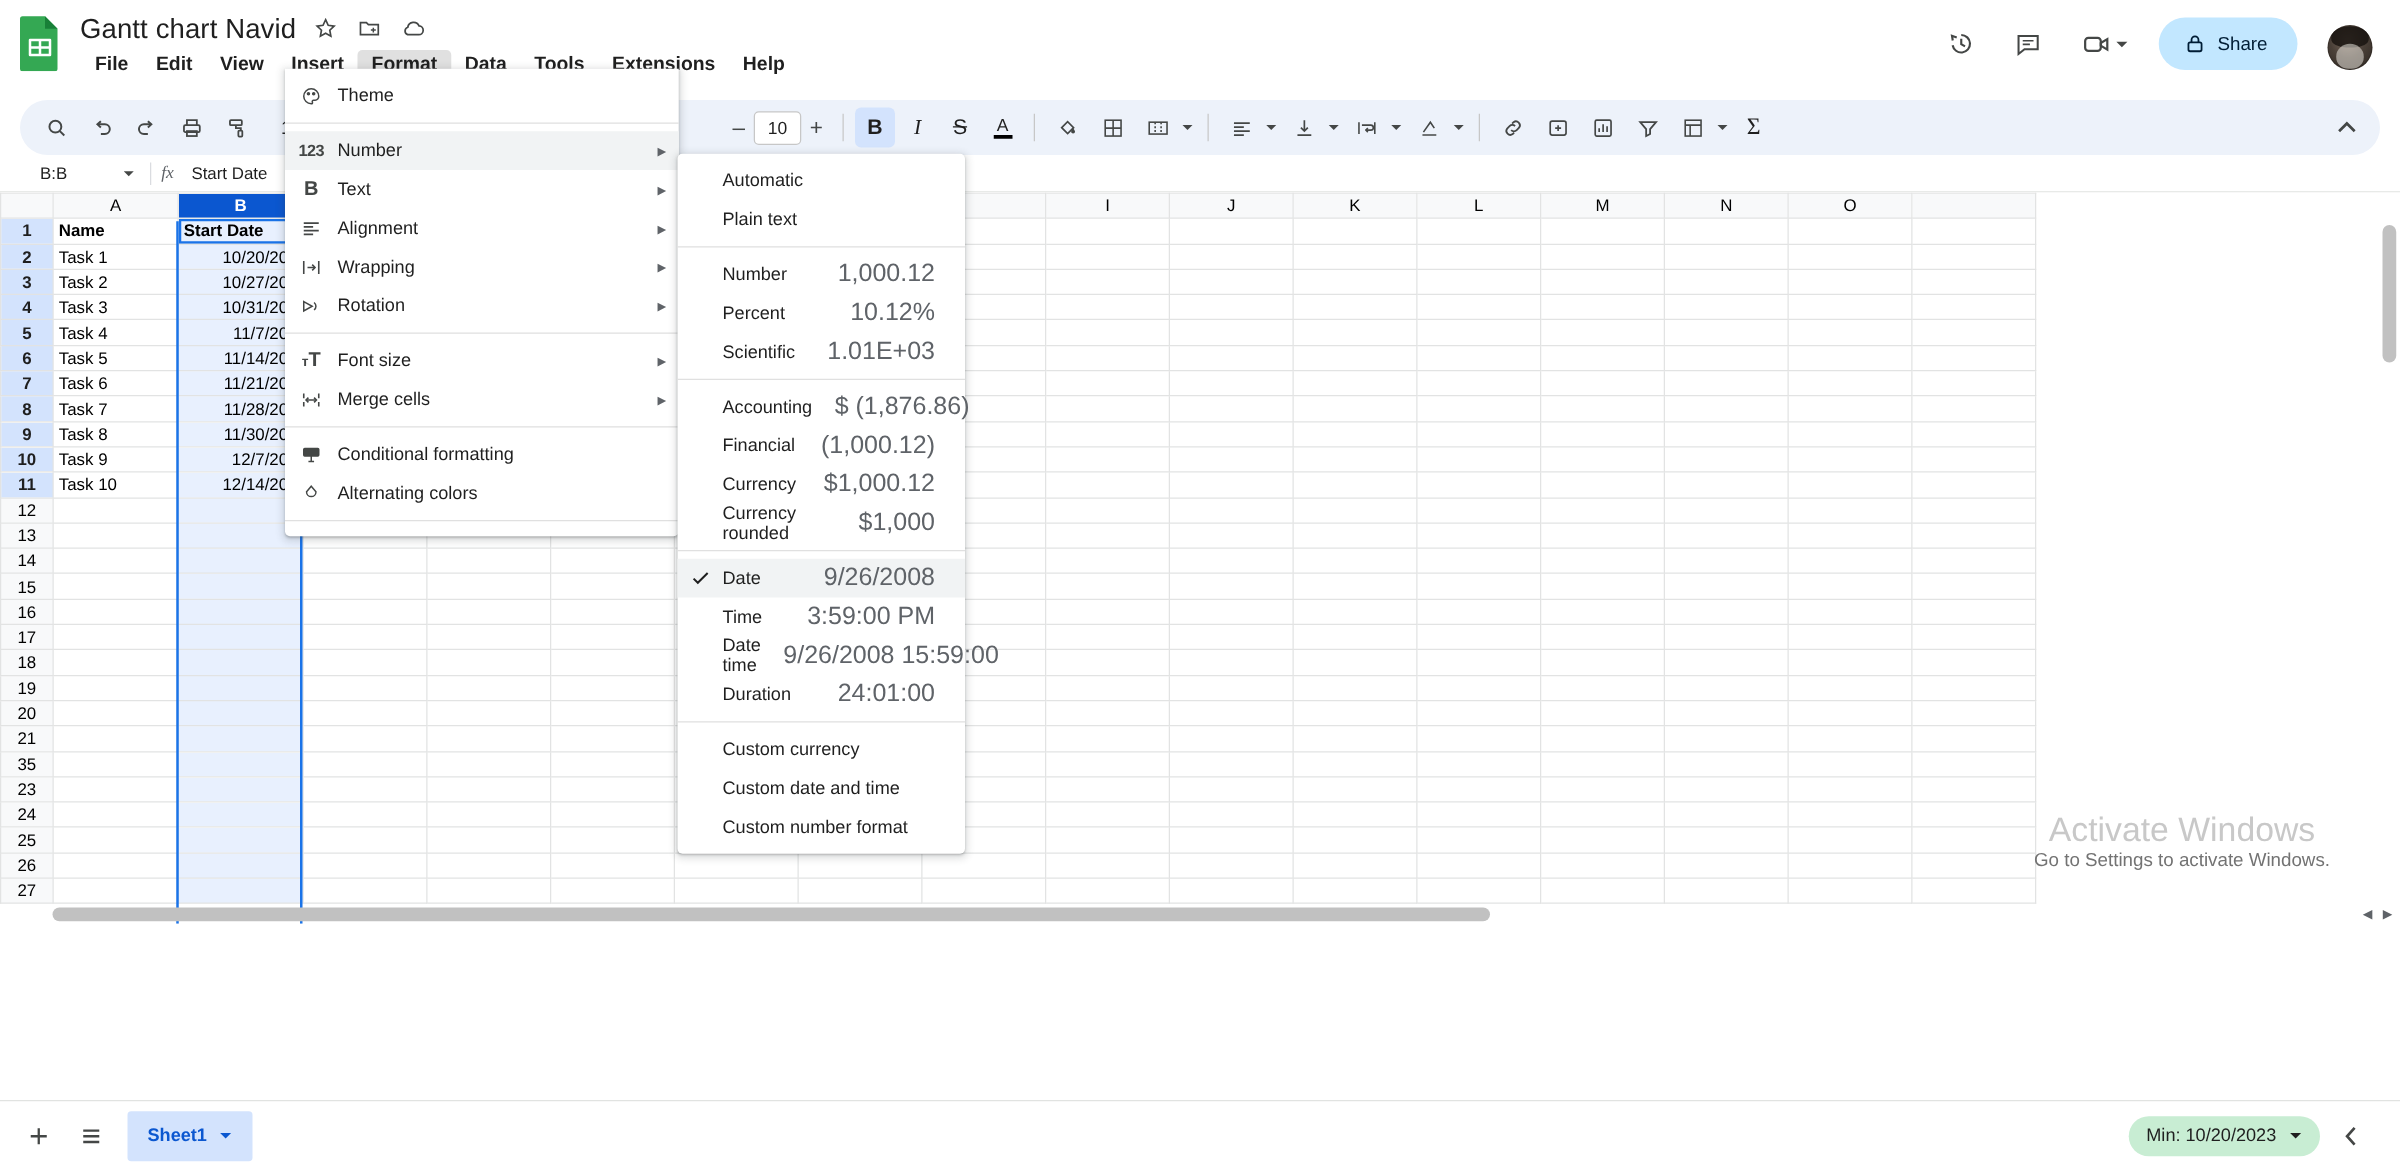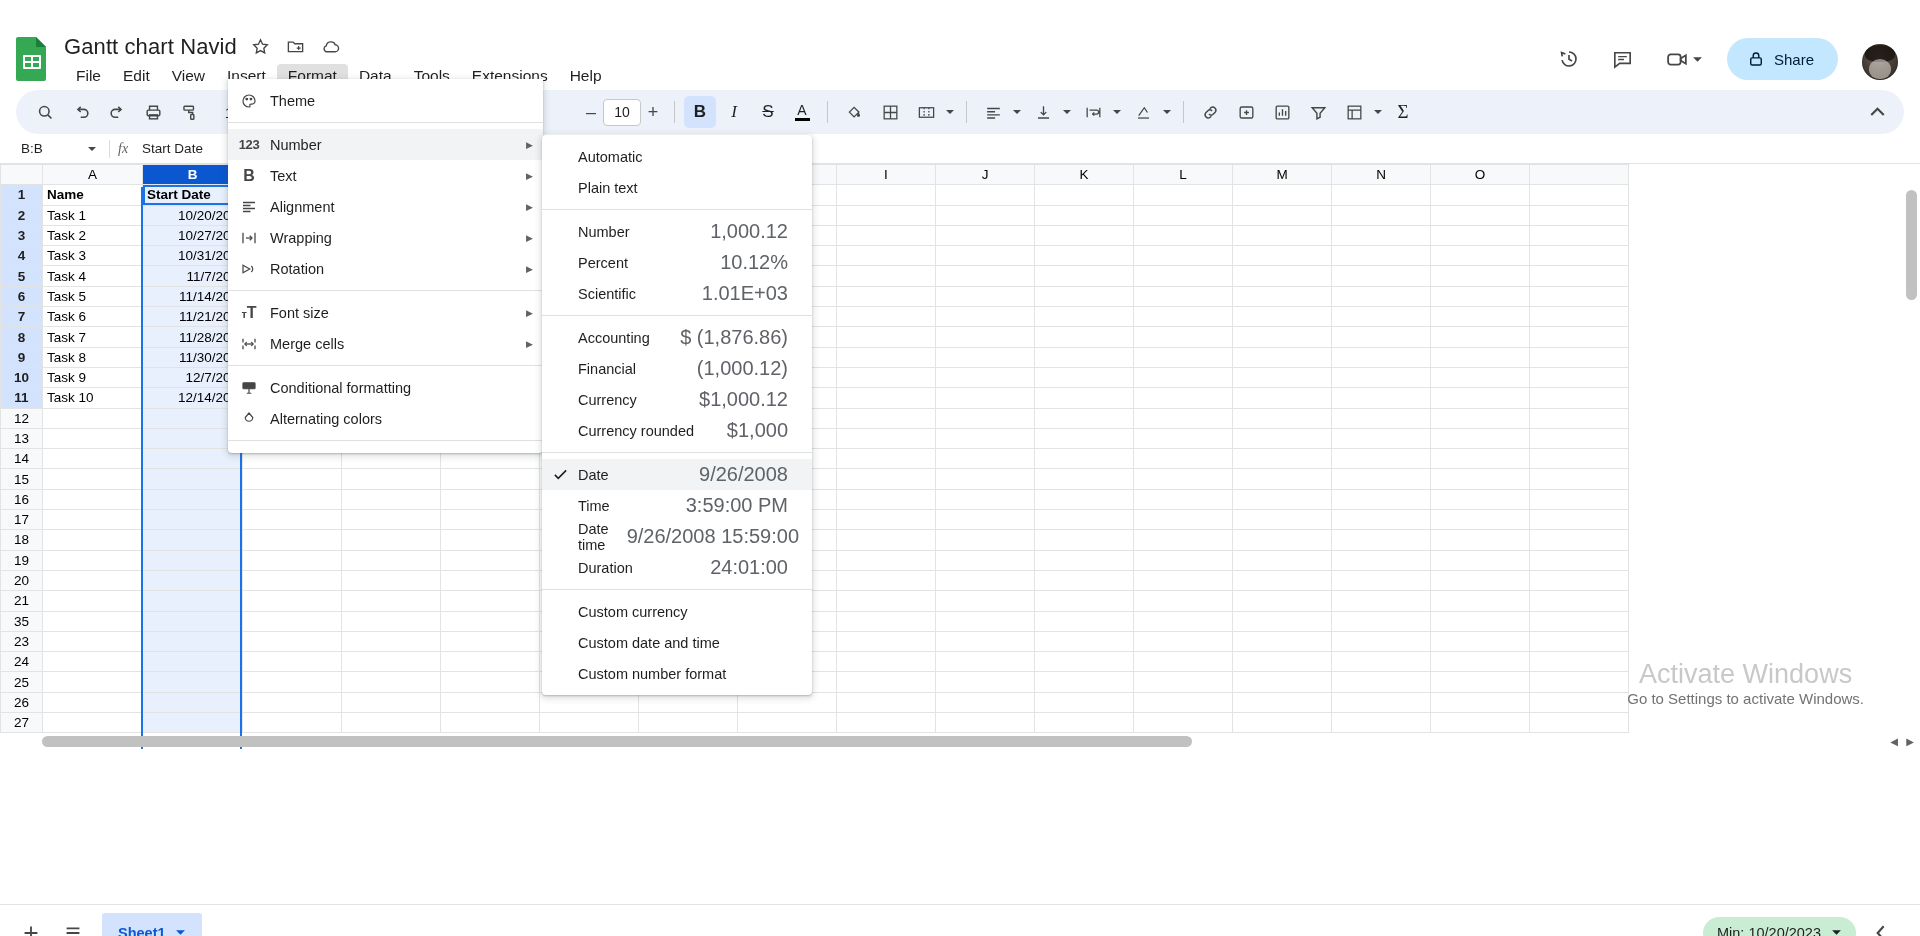--- a/index.html
+++ b/index.html
@@ -5,30 +5,30 @@
   * { box-sizing: border-box; margin: 0; padding: 0; }
   html, body {
     width: 1920px; height: 936px;
     font-family: "Liberation Sans", sans-serif;
     background: #fff; overflow: hidden;
     -webkit-font-smoothing: antialiased;
   }
   .app { position: relative; width: 1920px; height: 936px; }
 
   
-  .topbar { display: flex; align-items: flex-start; height: 66px; padding: 8px 22px 0 14px; margin-top: 24px; }
+  .topbar { display: flex; align-items: flex-start; height: 80px; padding: 8px 22px 0 14px; }
   .docs-logo { width: 36px; height: 46px; margin-top: 3px; flex: 0 0 36px; position: relative; }
   .docs-logo svg { display: block; }
   .title-zone { margin-left: 14px; flex: 1 1 auto; }
   .title-row { display: flex; align-items: center; gap: 13px; height: 29px; }
   .doc-title { font-size: 22px; color: #1f1f1f; letter-spacing: .1px; white-space: nowrap; }
   .title-icon { width: 22px; height: 22px; color: #444746; display: flex; align-items: center; justify-content: center; cursor: pointer; }
   .title-icon svg { display: block; }
   .menubar { display: flex; align-items: center; gap: 0px; margin-top: 3px; margin-left: 1px; }
-  .menu-item { font-size: 15.5px; color: #1f1f1f; padding: 3px 11px; border-radius: 4px; cursor: pointer; white-space: nowrap; }
+  .menu-item { font-size: 15.5px; color: #1f1f1f; padding: 3px 11px; border-radius: 4px; cursor: pointer; white-space: nowrap; font-weight: bold; }
   .menu-item.active { background: #e0e0e0; }
 
   .topright { display: flex; align-items: flex-end; gap: 12px; margin-top: 6px; }
   .tr-icon { width: 42px; height: 42px; border-radius: 50%; display: flex; align-items: center; justify-content: center; color: #444746; cursor: pointer; }
   .tr-icon svg { display: block; }
   .meet-btn { display: flex; align-items: center; gap: 2px; padding: 0 6px 0 9px; height: 42px; border-radius: 21px; color: #444746; cursor: pointer; }
   .share-btn {
     display: flex; align-items: center; gap: 9px; height: 42px; padding: 0 24px 0 20px;
     background: #c2e7ff; border-radius: 21px; color: #001d35; font-size: 15px; cursor: pointer; margin-left: 6px;
   }
@@ -62,21 +62,21 @@
     width: 38px; height: 27px; border: 1px solid #c7c7c7; border-radius: 4px; background: #fff;
     display:flex; align-items:center; justify-content:center; font-size: 14px; color:#1f1f1f; cursor: text;
   }
   .tb-txt { width: 32px; height: 32px; border-radius: 5px; display:flex; align-items:center;justify-content:center; font-size: 17px; color: #1f1f1f; cursor:pointer; }
   .tb-txt.sel { background: #d3e3fd; }
   .tb-caret { width: 14px; height: 32px; display: flex; align-items: center; justify-content: center; color:#444746; cursor:pointer; }
   .tb-grp { display: flex; align-items: center; }
   .collapse-btn { position: absolute; right: 10px; width: 34px; height: 34px; border-radius:50%; display:flex;align-items:center;justify-content:center; color:#444746; cursor:pointer;}
 
   
-  .formulabar { display: flex; align-items: center; height: 30px; border-bottom: 1px solid #e1e3e1; padding-left: 11px; }
+  .formulabar { display: flex; align-items: center; height: 30px; border-bottom: 1px solid #e1e3e1; padding-left: 22px; }
   .namebox {
     width: 92px; height: 24px; display: flex; align-items: center; justify-content: space-between;
     padding: 0 6px 0 10px; font-size: 13.5px; color: #1f1f1f; cursor: pointer;
   }
   .fb-sep { width: 1px; height: 18px; background: #dadce0; margin: 0 8px 0 6px; }
   .fx { font-size: 14px; color: #5f6368; font-style: italic; font-family: "Liberation Serif", serif; margin-right: 14px; }
   .fb-input { font-size: 13.5px; color: #1f1f1f; flex: 1; cursor: text; }
 
   
   .gridwrap { position: relative; height: 585px; overflow: hidden; background: #fff; }
@@ -130,21 +130,21 @@
   }
   .expand-btn { width: 30px; height: 30px; display:flex;align-items:center;justify-content:center;color:#444746;cursor:pointer; }
 
   
   .menu-pop {
     position: absolute; background: #fff; border-radius: 0 0 4px 4px;
     box-shadow: 0 2px 6px 2px rgba(60,64,67,.15), 0 1px 2px rgba(60,64,67,.3);
     padding: 6px 0; z-index: 60;
   }
   #format-menu { left: 228px; top: 55px; width: 315px; }
-  #number-submenu { left: 542px; top: 111px; width: 270px; border-radius: 4px; }
+  #number-submenu { left: 542px; top: 123px; width: 230px; border-radius: 4px; }
   .mrow {
     display: flex; align-items: center; height: 31px; padding: 0 10px 0 0; cursor: pointer; position: relative;
   }
   .mrow.hovered { background: #f1f3f4; }
   .mico { width: 42px; display: flex; align-items: center; justify-content: center; color: #444746; flex: 0 0 42px; }
   .mico svg { display:block; }
   .mlabel { font-size: 14.5px; color: #1f1f1f; flex: 1; }
   .mshort { font-size: 13px; color: #5f6368; margin-left: 14px; }
   .marrow { width: 18px; color: #5f6368; font-size: 9px; text-align: right; }
   .msep { height: 1px; background: #e0e0e0; margin: 6px 0; }

